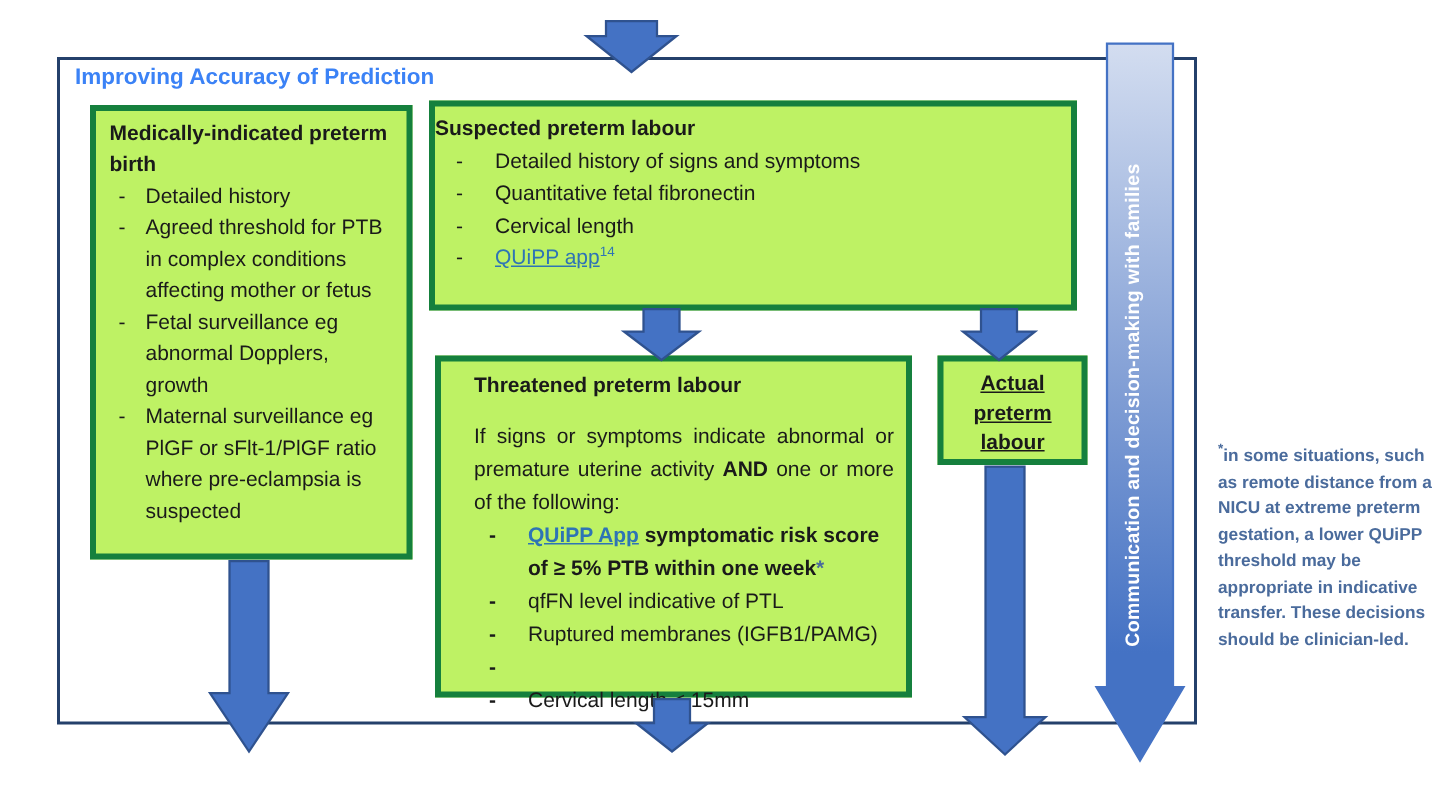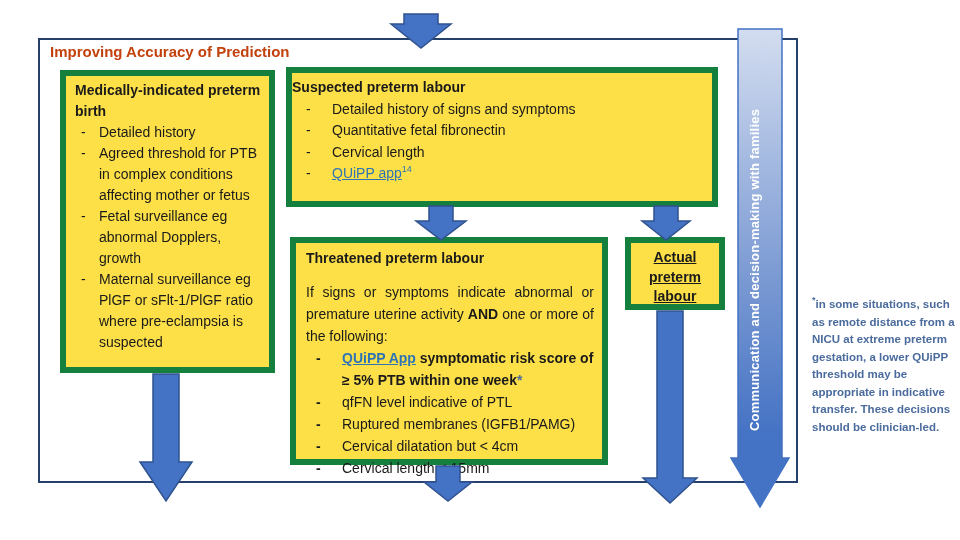--- a/index.html
+++ b/index.html
@@ -5,35 +5,35 @@
   * { margin:0; padding:0; box-sizing:border-box; }
   html,body { background:#ffffff; }
   body { width:960px; height:540px; position:relative; overflow:hidden;
          font-family:"Liberation Sans", sans-serif; }
   .stage { position:absolute; left:0; top:0; width:960px; height:540px; }
 
   .outer-frame { position:absolute; left:38px; top:38px; width:760px; height:445px;
                  border:2px solid #24406B; background:#ffffff; z-index:1; }
 
   .diagram-title { position:absolute; left:50px; top:43px; z-index:2;
-                   font-size:15px; font-weight:bold; color:#c2410c; }
+                   font-size:15px; font-weight:bold; color:#3b82f6; }
 
-  .box { position:absolute; background:#fde047; border:6px solid #15803d; z-index:2;
+  .box { position:absolute; background:#bef264; border:4px solid #15803d; z-index:2;
          color:#1a1a1a; }
 
   .box-medical { left:60px; top:70px; width:215px; height:303px;
                  padding:4px 6px 0 9px; font-size:14px; line-height:21px; }
   .box-medical .hd { font-weight:bold; }
 
   .box-suspected { left:286px; top:67px; width:432px; height:140px;
                    padding:4px 10px 0 0; font-size:14px; line-height:21.5px; }
   .box-suspected .hd { font-weight:bold; }
 
   .box-threatened { left:290px; top:237px; width:318px; height:228px;
-                    padding:4px 8px 0 10px; font-size:14px; line-height:22px; }
+                    padding:4px 8px 0 22px; font-size:14px; line-height:22px; }
   .box-threatened .hd { font-weight:bold; }
   .box-threatened .intro { text-align:justify;margin-top:12px; }
 
   .box-actual { left:625px; top:237px; width:100px; height:73px;
                 padding:5px 13px 0 13px; font-size:14px; line-height:19.5px;
                 text-align:center; font-weight:bold;text-decoration:underline; }
 
   .li { display:flex; }
   .li .dash { flex:0 0 auto; }
   .box-medical .li .dash   { width:24px; padding-left:6px; }
@@ -119,21 +119,20 @@
     <div class="li">
       <span class="dash">-</span>
       <span class="txt">qfFN level indicative of PTL</span>
     </div>
     <div class="li">
       <span class="dash">-</span>
       <span class="txt">Ruptured membranes (IGFB1/PAMG)</span>
     </div>
     <div class="li">
       <span class="dash">-</span>
-      <span class="txt">Cervical dilatation but &lt; 4cm</span>
     </div>
     <div class="li">
       <span class="dash">-</span>
       <span class="txt">Cervical length &lt; 15mm</span>
     </div>
   </div>
 
   <div class="box box-actual">
     <div>Actual preterm labour</div>
   </div>

